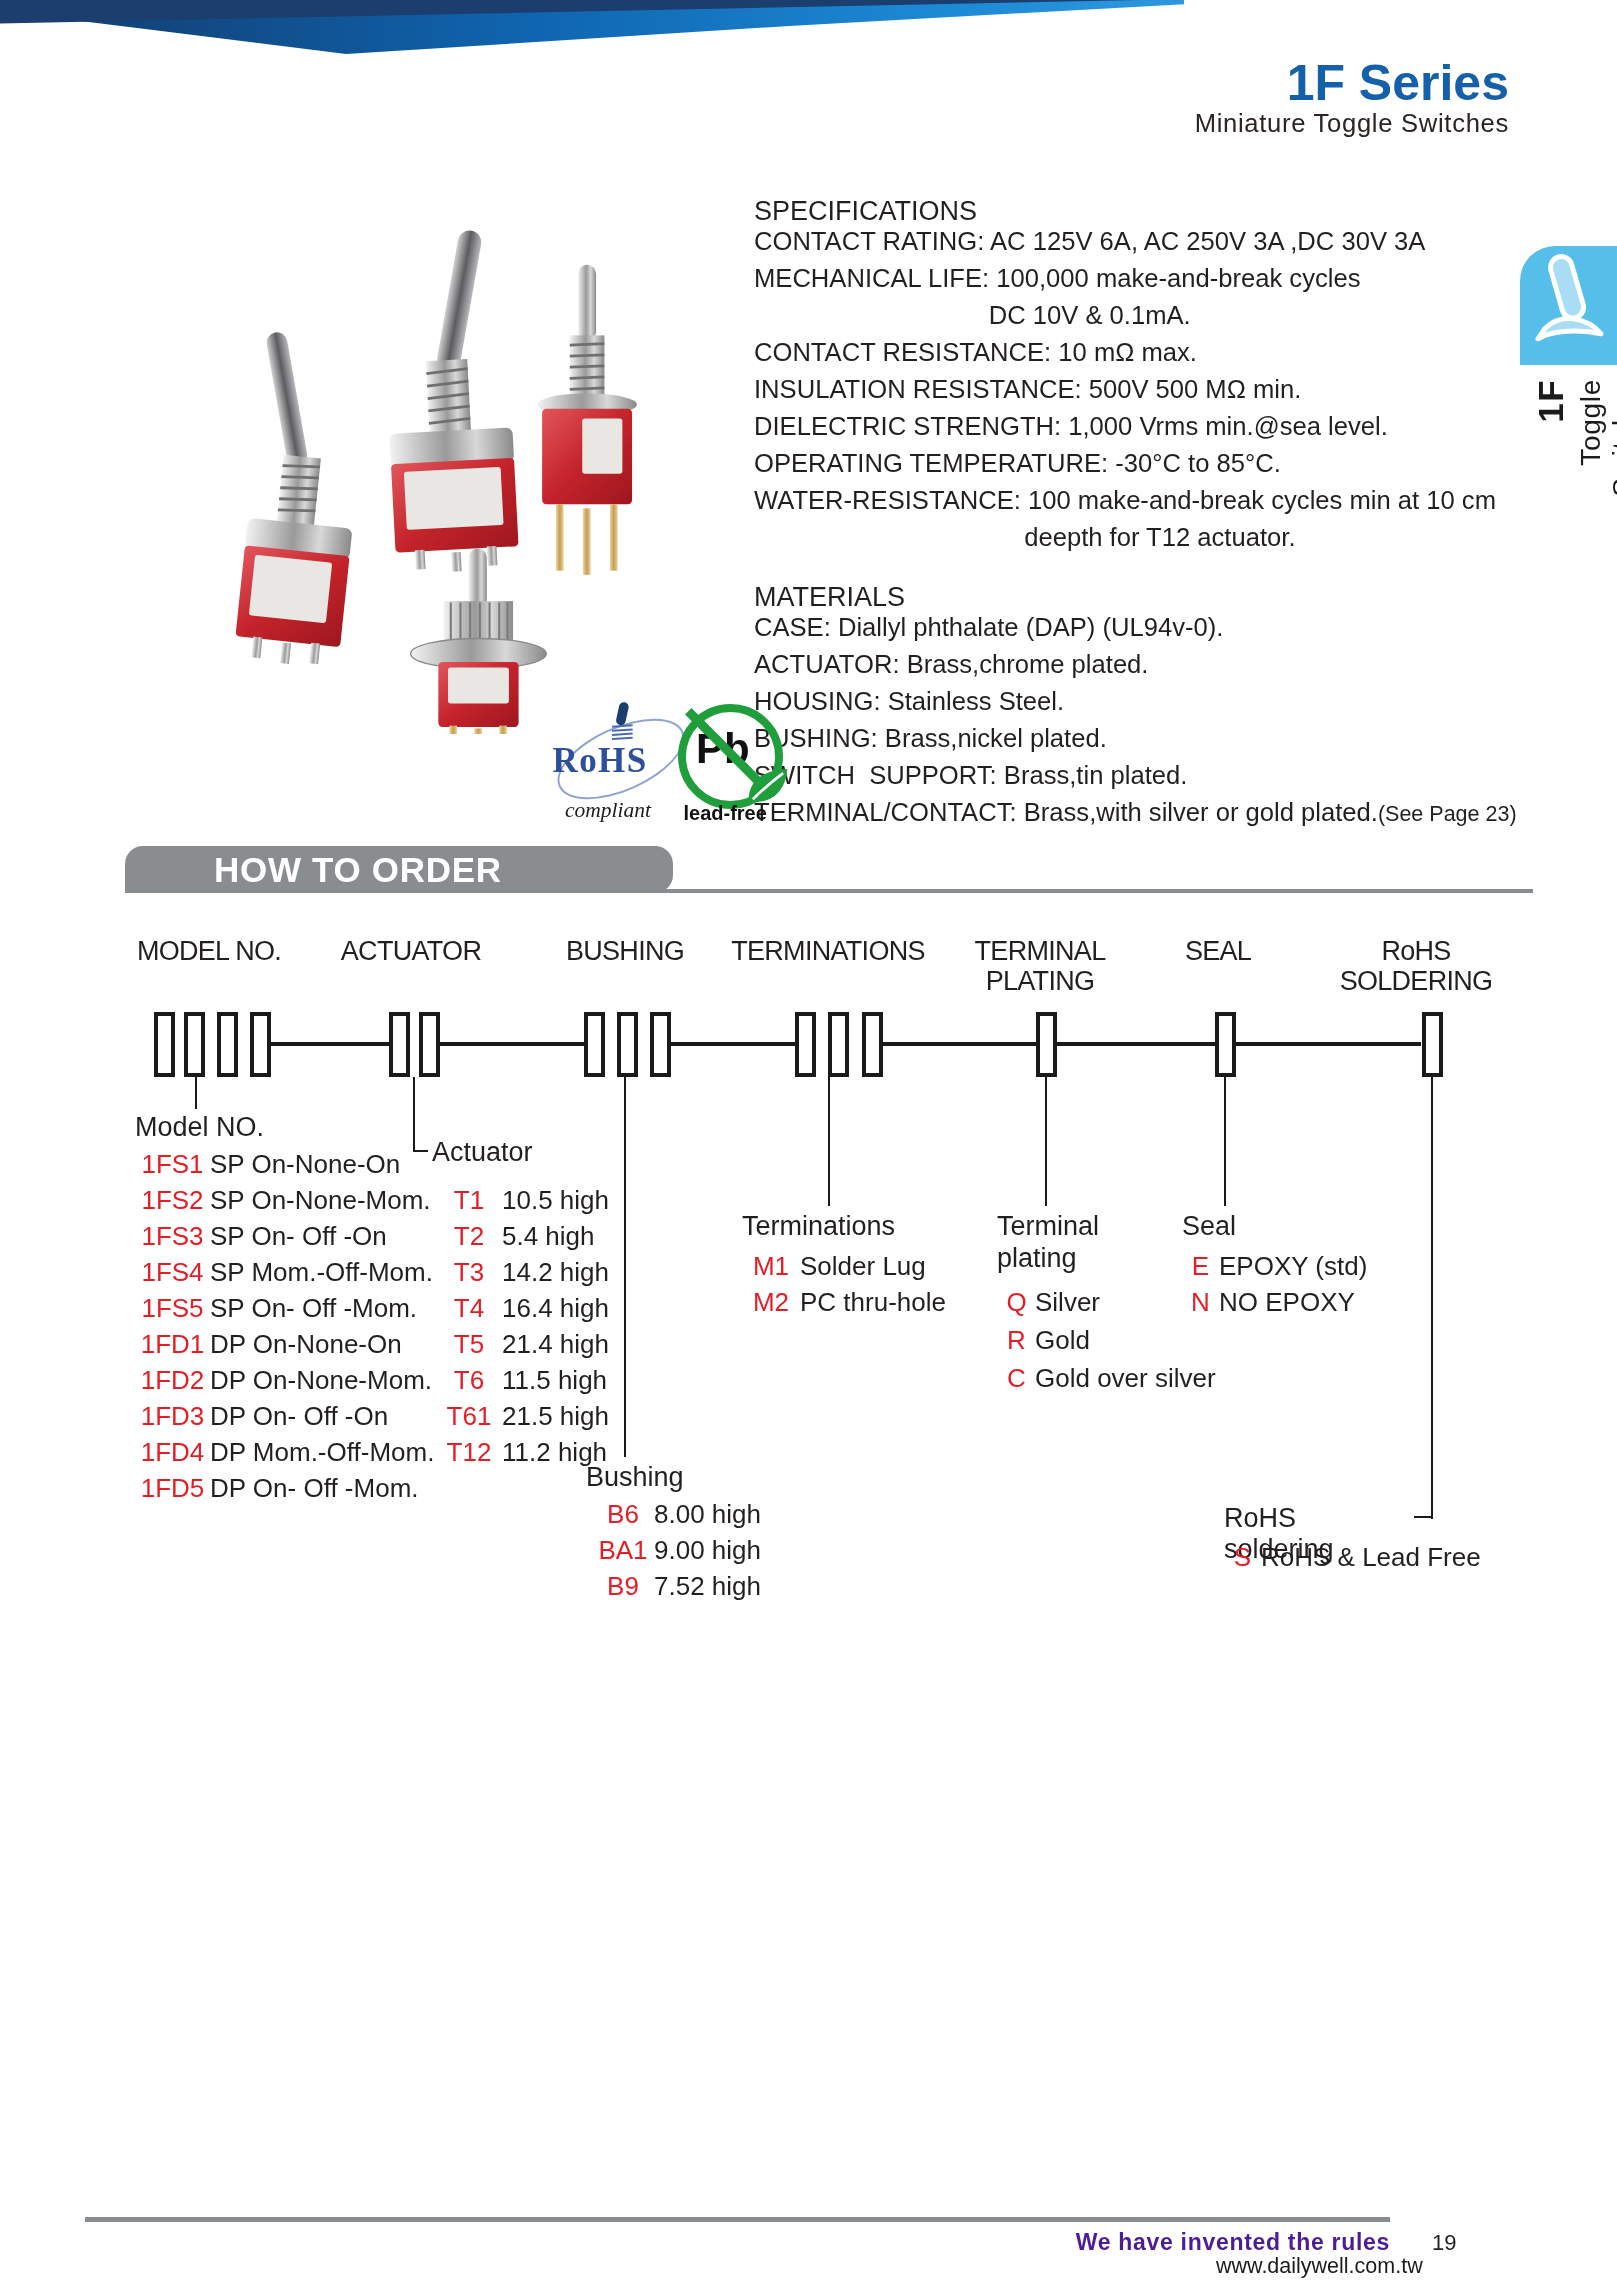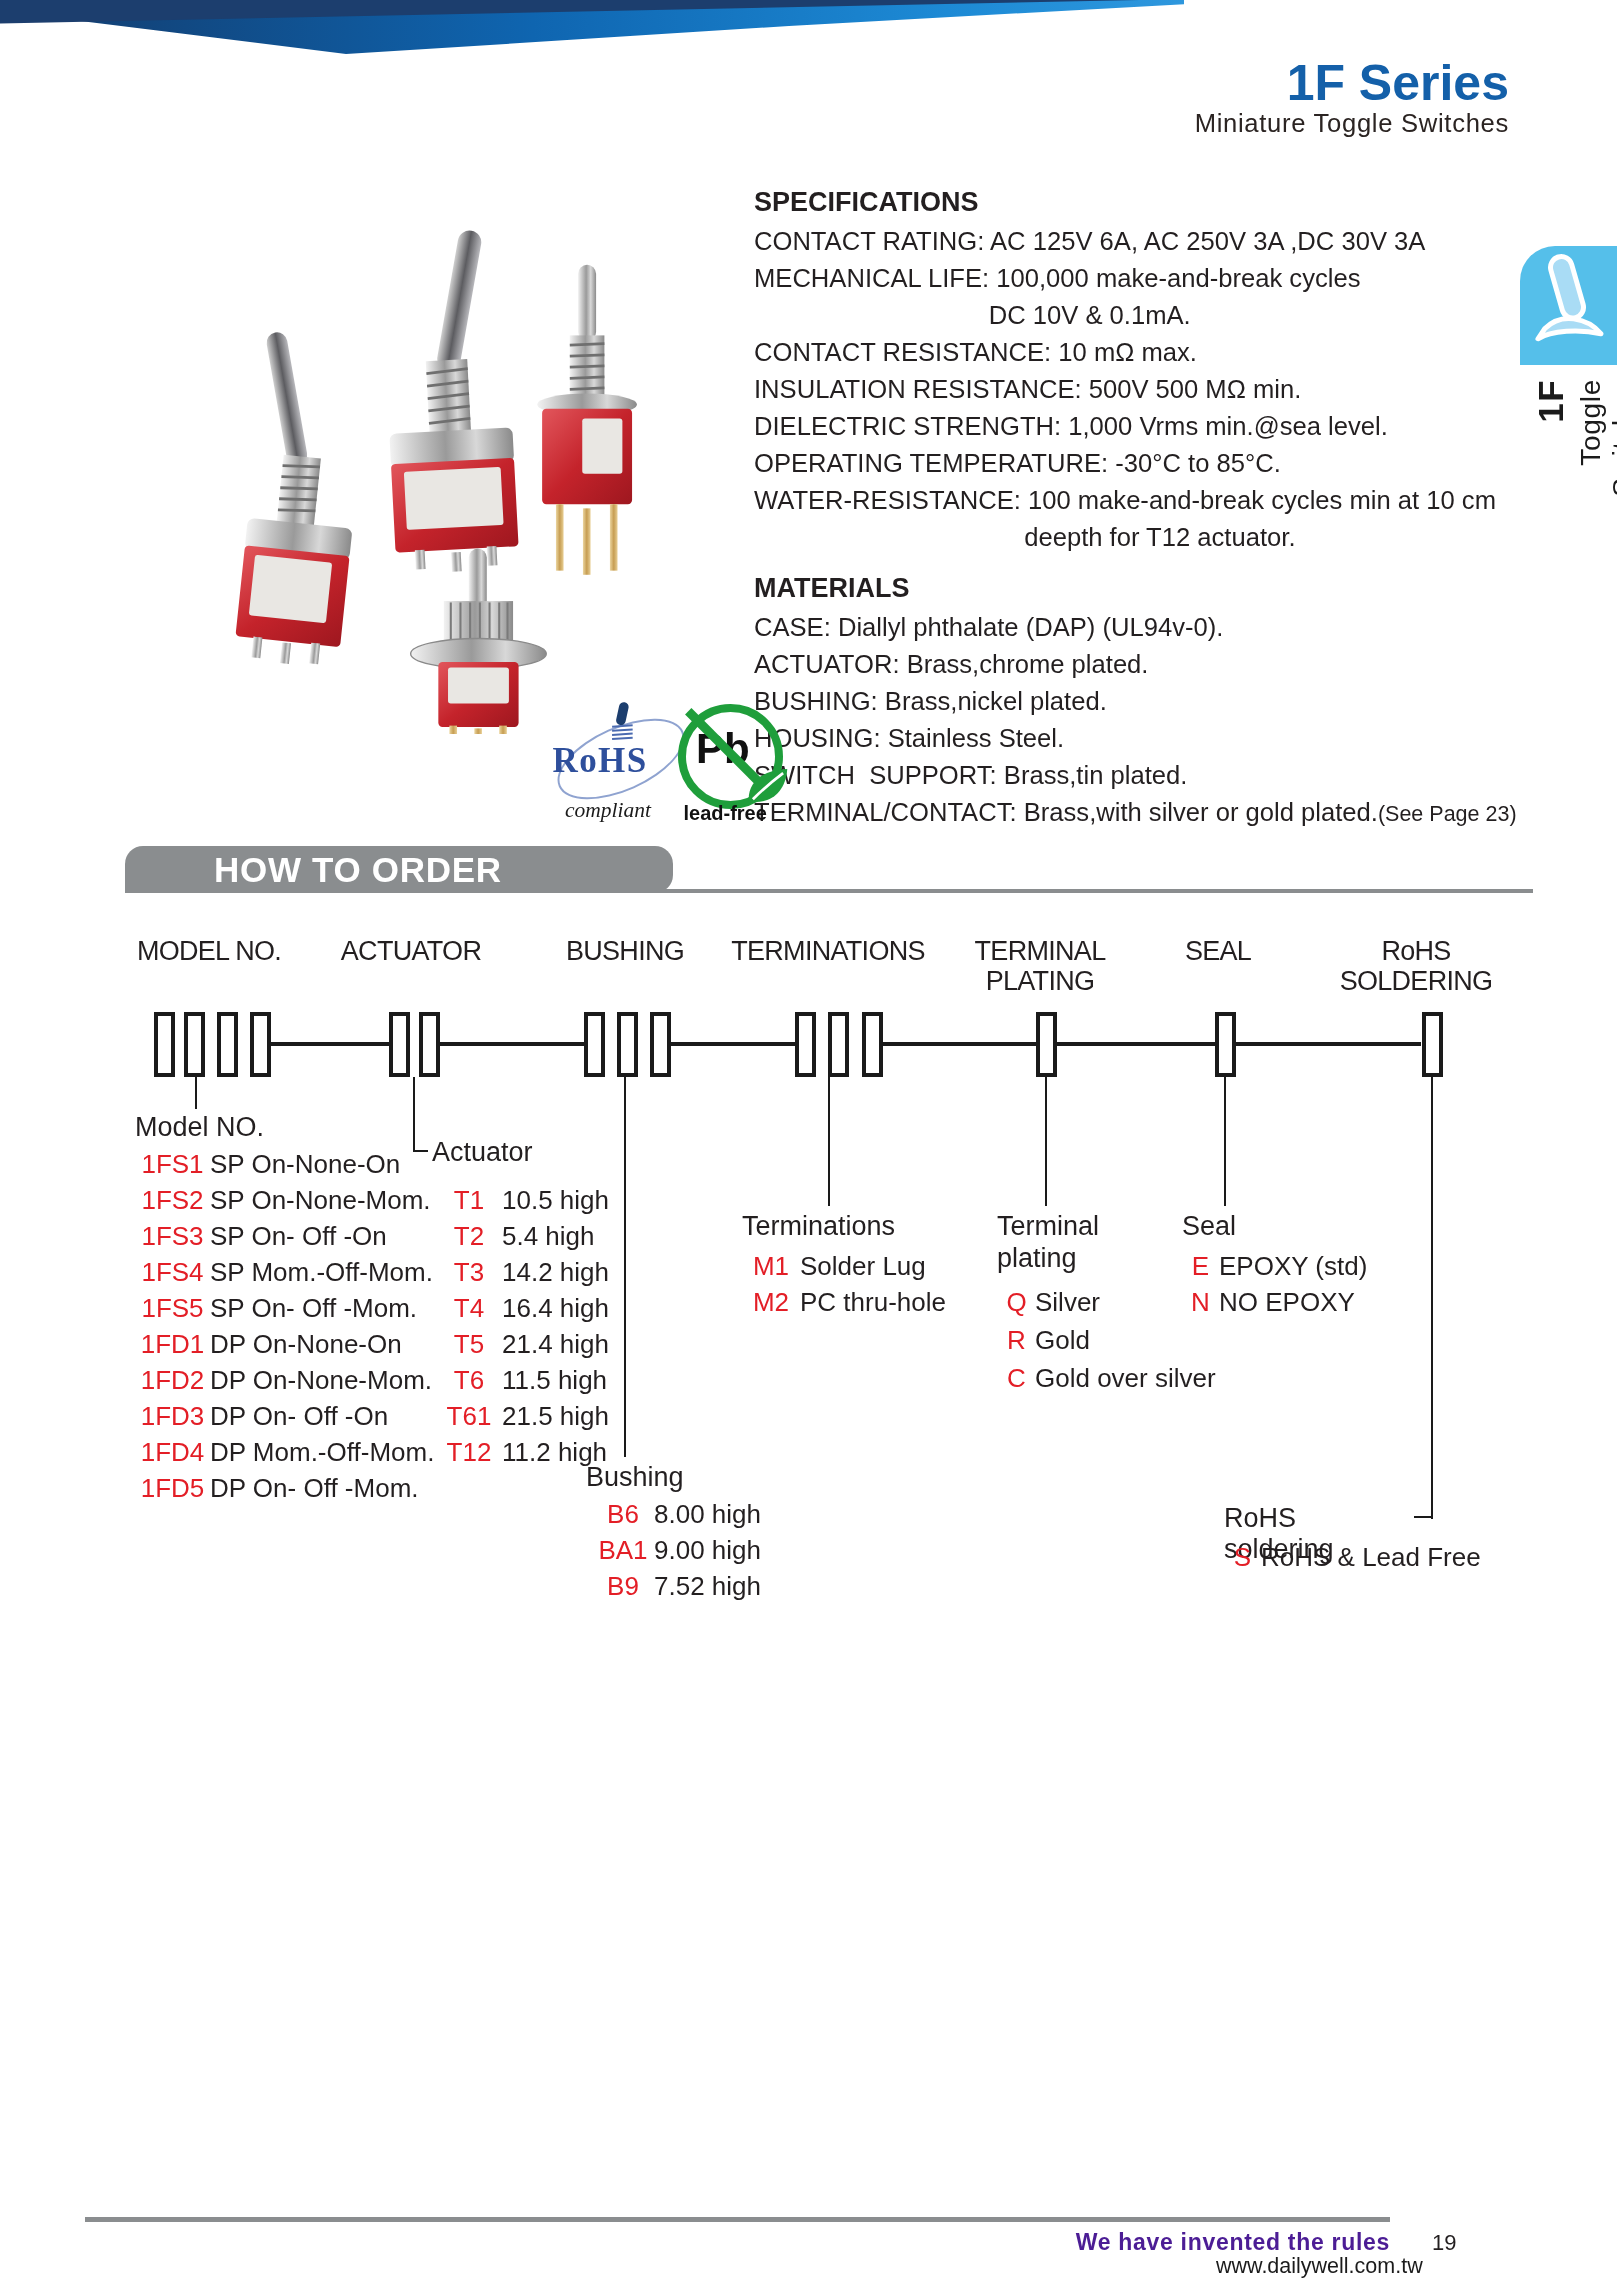--- a/index.html
+++ b/index.html
@@ -11,21 +11,21 @@
     background:linear-gradient(90deg,#123a6b 0%,#0f65b0 45%,#1d8ad5 80%,#2e97dd 100%);
     clip-path:polygon(0 0,1184px 0,1184px 4.2px,789px 26px,346px 54px,0 11px);}
   .hdr-navy{position:absolute;left:0;top:0;width:1149px;height:28px;background:#1c3e6e;
     clip-path:polygon(0 0,1139px 0,0 23.5px);}
   .title{position:absolute;top:54px;right:109px;font-size:50px;font-weight:700;
     color:#1460a9;letter-spacing:0px;}
   .subtitle{position:absolute;top:109px;right:109px;font-size:25.6px;font-weight:400;
     color:#2b2422;letter-spacing:0.7px;}
 
   
-  .spec-head{position:absolute;left:754px;font-size:27px;font-weight:700;}
+  .spec-head{position:absolute;left:754px;font-size:27px;font-weight:400;margin-top:9px;}
   .spec-block{position:absolute;left:754px;width:796px;}
   .spec-line{height:37px;white-space:pre;font-size:25.6px;line-height:35px;}
   .spec-line .lbl{font-weight:400;}
   .spec-line .note{font-size:21.5px;}
 
   
   .photo{position:absolute;left:228px;top:208px;}
 
   
   .rohs-logo{position:absolute;left:547px;top:712px;width:142px;height:114px;}
@@ -214,23 +214,23 @@
       <div class="spec-line"><span class="lbl"></span><span>                                      deepth for T12 actuator.</span><span class="note"></span></div>
     </div>
 
   <div class="spec-head" style="top:573px;">MATERIALS</div>
   <div class="spec-block" style="top:610px;">
 
       <div class="spec-line"><span class="lbl">CASE:</span><span> Diallyl phthalate (DAP) (UL94v-0).</span><span class="note"></span></div>
 
       <div class="spec-line"><span class="lbl">ACTUATOR:</span><span> Brass,chrome plated.</span><span class="note"></span></div>
 
+      <div class="spec-line"><span class="lbl">HOUSING:</span><span> Stainless Steel.</span><span class="note"></span></div>
+
       <div class="spec-line"><span class="lbl">BUSHING:</span><span> Brass,nickel plated.</span><span class="note"></span></div>
-
-      <div class="spec-line"><span class="lbl">HOUSING:</span><span> Stainless Steel.</span><span class="note"></span></div>
 
       <div class="spec-line"><span class="lbl">SWITCH  SUPPORT:</span><span> Brass,tin plated.</span><span class="note"></span></div>
 
       <div class="spec-line"><span class="lbl">TERMINAL/CONTACT:</span><span> Brass,with silver or gold plated.</span><span class="note">(See Page 23)</span></div>
     </div>
 
   <div class="rohs-logo">
     <div class="rohs-orbit"></div>
     <svg width="48" height="48" viewBox="0 0 70 70" style="position:absolute;left:50px;top:-9.7px;">
       <rect x="30" y="0" width="14" height="34" rx="7" fill="#1c3e6e" transform="rotate(12 37 17)"></rect>

